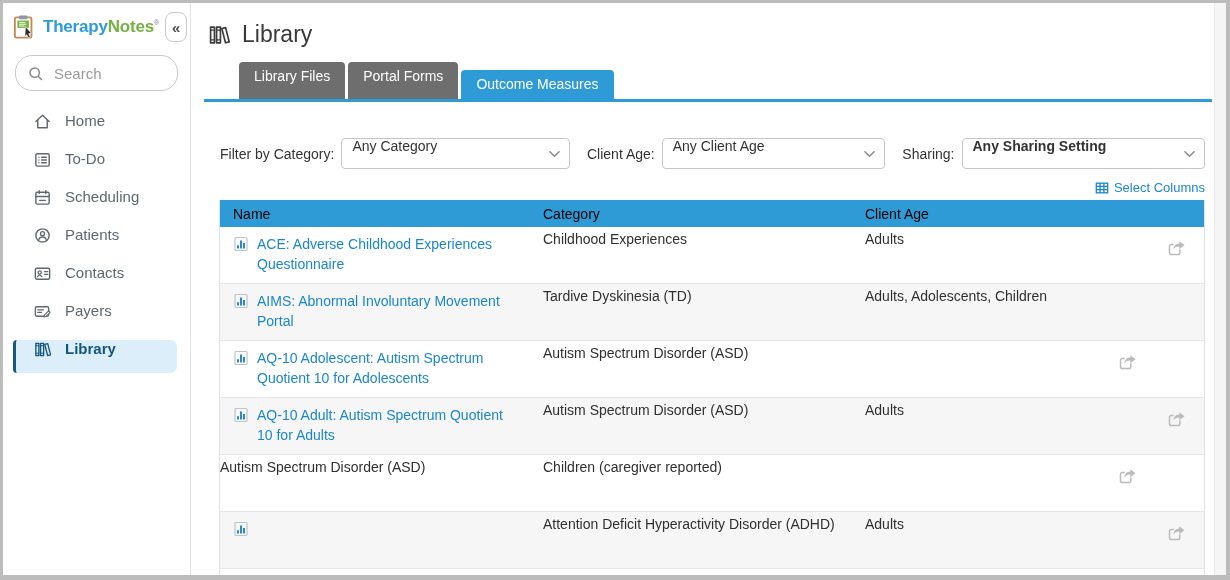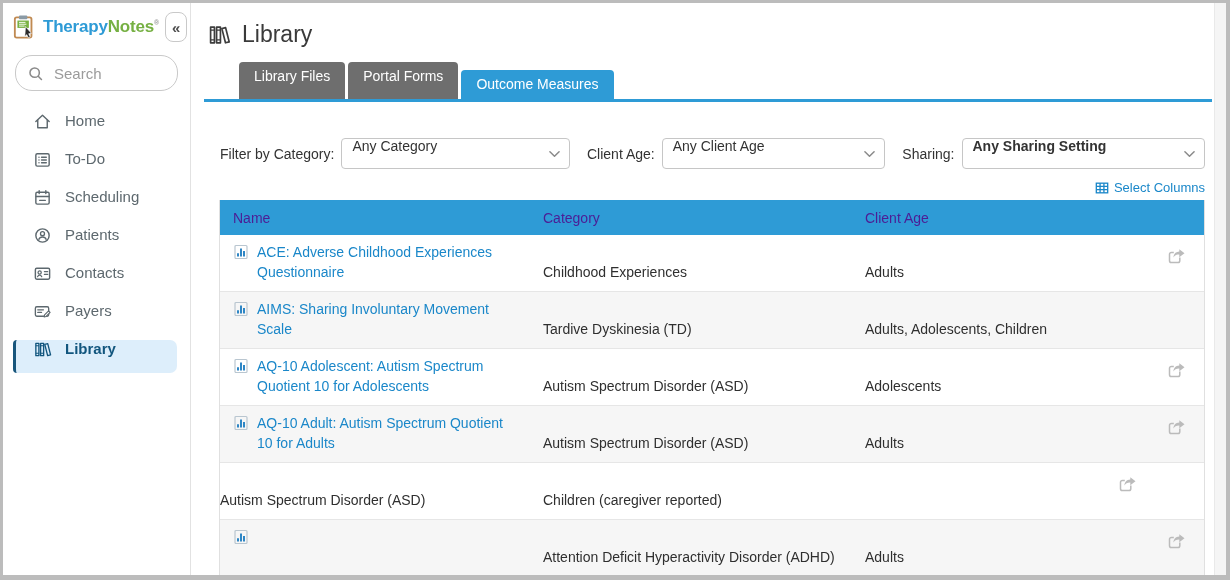--- a/index.html
+++ b/index.html
@@ -59,26 +59,26 @@
   .selectbox .chev { position:absolute; right:9px; top:50%; transform:translateY(-50%); }
   .selectbox .chev svg { width:11px; height:8px; }
   .w1 { width:230px; } .w2 { width:225px; } .w3 { width:245px;font-weight:bold; }
 
   .select-columns-row { display:flex; justify-content:flex-end; align-items:center; gap:5px;
     margin:11px 9px 5px 0; color:var(--link,#1a87c9); font-size:13px; cursor:pointer; }
   .select-columns-row .ico svg { width:14px; height:14px; }
 
   .table { margin:0 9px 0 16px; border-left:1px solid #e0e0e0; border-right:1px solid #e0e0e0; }
   .thead { display:grid; grid-template-columns:323px 322px 290px 1fr;
-    background:var(--accent,#2e9bd6); color:#4c1d95; height:35px; align-items:center; font-size:14px; }
+    background:var(--accent,#2e9bd6); color:#000000; height:27px; align-items:center; font-size:14px; }
   .hcell:first-child { padding-left:13px; }
   .trow { display:grid; grid-template-columns:323px 322px 290px 1fr; min-height:57px;
     border-bottom:1px solid #e6e6e6; font-size:14px; color:#2f2f2f; background:#fff; }
   .trow.stripe { background:var(--stripe,#f6f6f6); }
-  .cell { padding-top:28px; padding-right:14px; line-height:1.4; }
+  .cell { padding-top:3px; padding-right:14px; line-height:1.4; }
   .name-cell { display:flex; gap:8px; padding-left:13px; padding-top:7px; padding-right:28px; }
   .name-cell .ico svg { width:16px; height:16px; margin-top:2px; }
   .row-link { color:var(--link,#1a87c9); text-decoration:none; cursor:pointer; line-height:1.45; }
   .action-cell { display:flex; justify-content:flex-end; padding-right:18px; padding-top:12px; }
   .share-btn { color:#bbbbbb; cursor:pointer; display:inline-flex; }
   .share-btn svg { width:19px; height:17px; }
   .trow.partial { min-height:9px; border-bottom:0; background:#fff; }
 
   .scroll-track { width:12px; flex:none; background:#f5f5f5; border-left:1px solid #e9e9e9; }
 </style>
@@ -270,40 +270,39 @@
     </div>
   </div>
         <div class="trow stripe">
     <div class="cell name-cell">
       <span class="ico">
               <svg viewBox="0 0 16 16">
                 <rect x="2" y="1.5" width="12" height="13" rx="1" fill="none" stroke="#b9c6d0" stroke-width="1.2"></rect>
                 <path d="M5 12.5V9.3M8 12.5V4.5M11 12.5V7" stroke="#2e86c5" stroke-width="2" fill="none"></path>
               </svg>
             </span>
-      <a class="row-link">AIMS: Sharing Involuntary Movement Scale</a>
+      <a class="row-link">AIMS: Abnormal Involuntary Movement Portal</a>
     </div>
     <div class="cell">Tardive Dyskinesia (TD)</div>
     <div class="cell">Adults, Adolescents, Children</div>
     <div class="cell action-cell">
       
     </div>
   </div>
         <div class="trow">
     <div class="cell name-cell">
       <span class="ico">
               <svg viewBox="0 0 16 16">
                 <rect x="2" y="1.5" width="12" height="13" rx="1" fill="none" stroke="#b9c6d0" stroke-width="1.2"></rect>
                 <path d="M5 12.5V9.3M8 12.5V4.5M11 12.5V7" stroke="#2e86c5" stroke-width="2" fill="none"></path>
               </svg>
             </span>
       <a class="row-link">AQ-10 Adolescent: Autism Spectrum Quotient 10 for Adolescents</a>
     </div>
     <div class="cell">Autism Spectrum Disorder (ASD)</div>
-    <div class="cell">Adolescents</div>
     <div class="cell action-cell">
       <span class="share-btn ico">
               <svg viewBox="0 0 19 17">
                 <path d="M12.8 10.5v3.3a1.8 1.8 0 0 1-1.8 1.8H4.3a1.8 1.8 0 0 1-1.8-1.8V7.2a1.8 1.8 0 0 1 1.8-1.8h2.5" fill="none" stroke="currentColor" stroke-width="1.5"></path>
                 <path d="M12.3 2.2l5.2 4-5.2 4V7.6c-2.9-.1-4.8 1-5.9 3 .1-3.7 2.3-6 5.9-6.2z" fill="currentColor"></path>
               </svg>
             </span>
     </div>
   </div>
         <div class="trow stripe">

